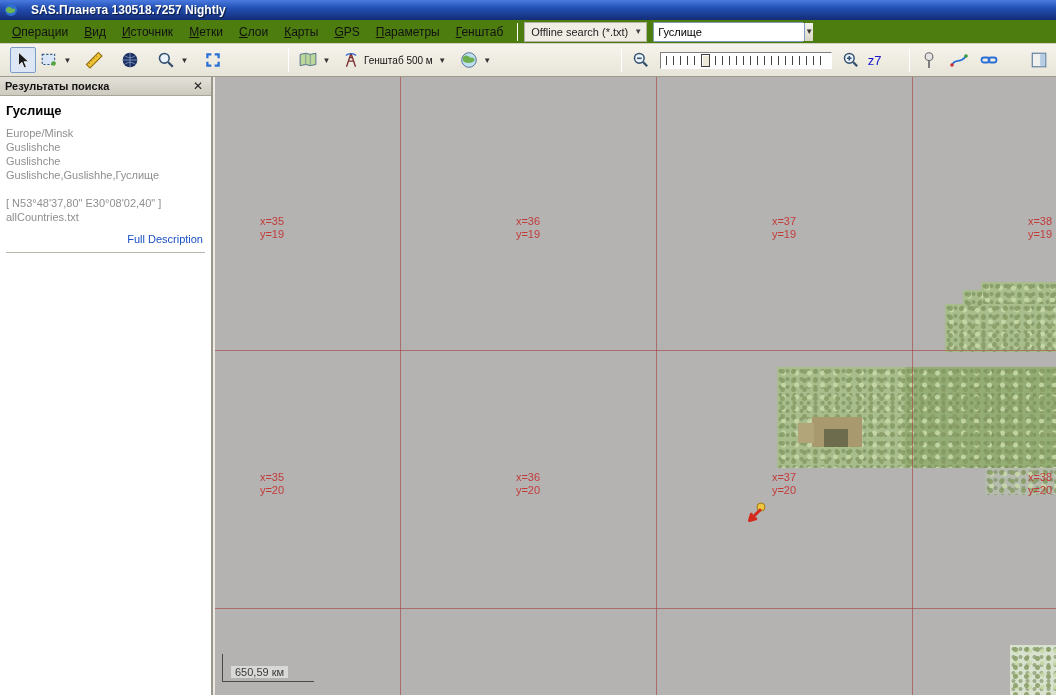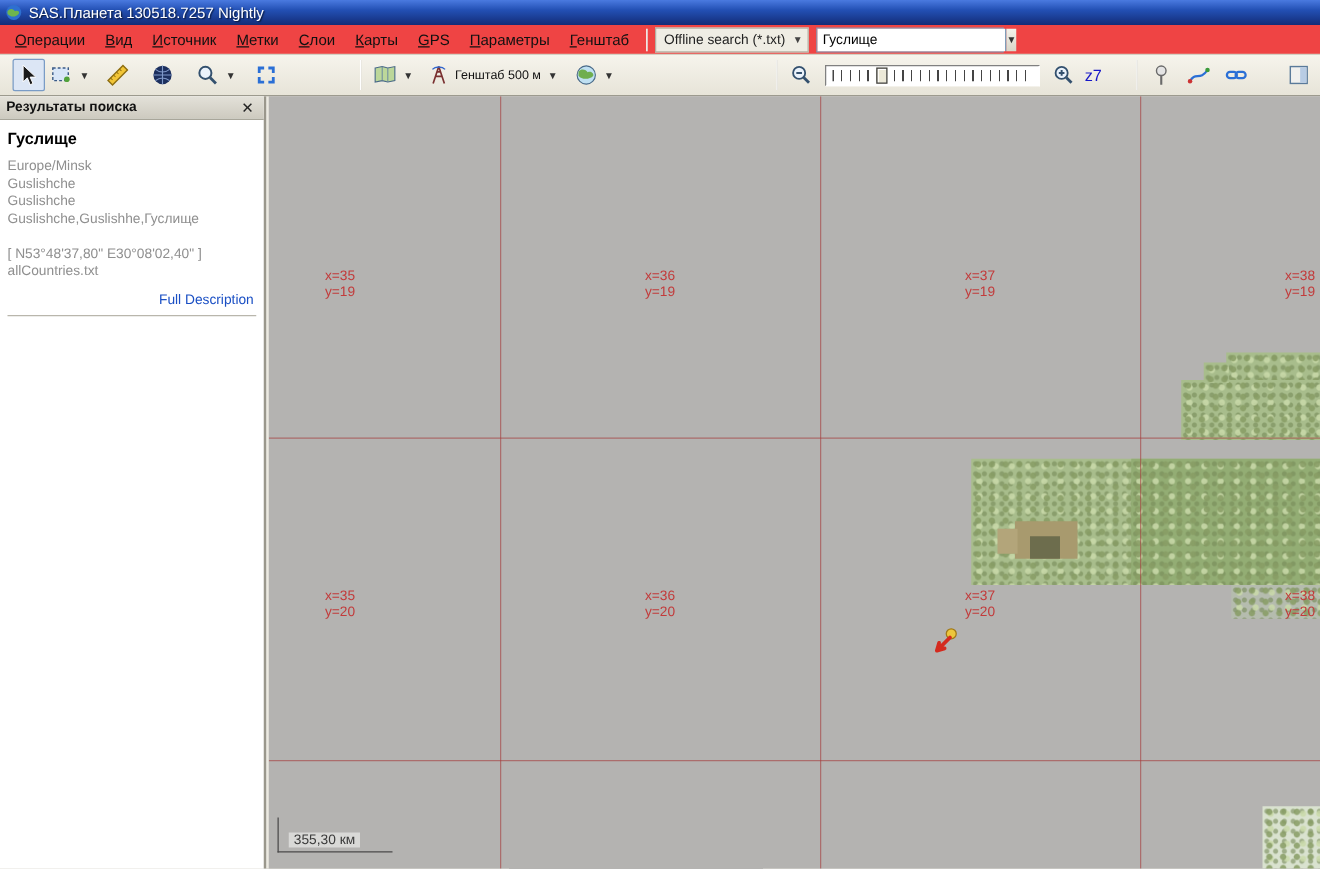--- a/index.html
+++ b/index.html
@@ -4,25 +4,25 @@
 <style>
   * { box-sizing: border-box; margin: 0; padding: 0; }
   html,body { width:1056px; height:695px; overflow:hidden; }
   body { font-family:"Liberation Sans", sans-serif; font-size:12px; background:#eceae2; position:relative; }
 
   
   .titlebar { position:absolute; left:0; top:0; width:1056px; height:20px;
     background:linear-gradient(180deg,#4a7ae0 0%,#2350b4 40%,#132c77 100%);
     display:flex; align-items:center; padding-left:4px; color:#fff; }
   .app-icon { width:14px; height:14px; margin-right:5px; display:inline-block; }
-  .title-text { font-size:12px; font-weight:normal; text-shadow:1px 1px 1px rgba(0,0,0,.6); }
+  .title-text { font-size:12px; font-weight:bold; text-shadow:1px 1px 1px rgba(0,0,0,.6);margin-left:8px; }
 
   
   .menubar { position:absolute; left:0; top:20px; width:1056px; height:24px;
-    background:#ef4444; border-bottom:1px solid #d4d1c4; display:flex; align-items:center; padding-left:4px; }
+    background:#4d7c0f; border-bottom:1px solid #d4d1c4; display:flex; align-items:center; padding-left:4px; }
   .menu-item { display:inline-block; padding:3px 8px; color:#111; cursor:default; }
   .menu-item::first-letter { text-decoration:underline; }
   .menu-sep { width:1px; height:18px; background:#b8b5a8; border-right:1px solid #fff; margin:0 6px; }
   .offline-combo { display:flex; align-items:center; height:20px; border:1px solid #b4b1a4;
     background:#efede4; padding:0 4px 0 6px; font-size:11px; color:#222; margin-right:6px; }
   .offline-combo .dd-arrow { margin-left:6px; font-size:8px; color:#444; }
   .search-combo { display:flex; align-items:stretch; width:150px; height:20px; border:1px solid #7f9db9; background:#fff; }
   .search-combo input { flex:1; border:none; outline:none; font-family:"Liberation Sans",sans-serif; font-size:11px; padding:0 4px; }
   .combo-btn { width:17px; background:linear-gradient(#f4f2ea,#d9d6c8); border-left:1px solid #7f9db9;
     display:flex; align-items:center; justify-content:center; font-size:8px; color:#333; }
@@ -318,15 +318,15 @@
     </div>
 
   <div class="marker">
     <svg width="26" height="28" viewBox="0 0 26 28">
       <circle cx="18" cy="7" r="4" fill="#ecc63c" stroke="#a07818" stroke-width="1"></circle>
       <path d="M17 10 L6.5 20.5 M6.5 20.5 l1.8 -6.2 M6.5 20.5 l6.2 -1.8" stroke="#d42a1e" stroke-width="3" fill="none" stroke-linecap="round"></path>
     </svg>
   </div>
 
   <div class="scale-ind">
-    <span class="scale-label">355,30 км</span>
+    <span class="scale-label">650,59 км</span>
   </div>
 </div>
 
 </body></html>

